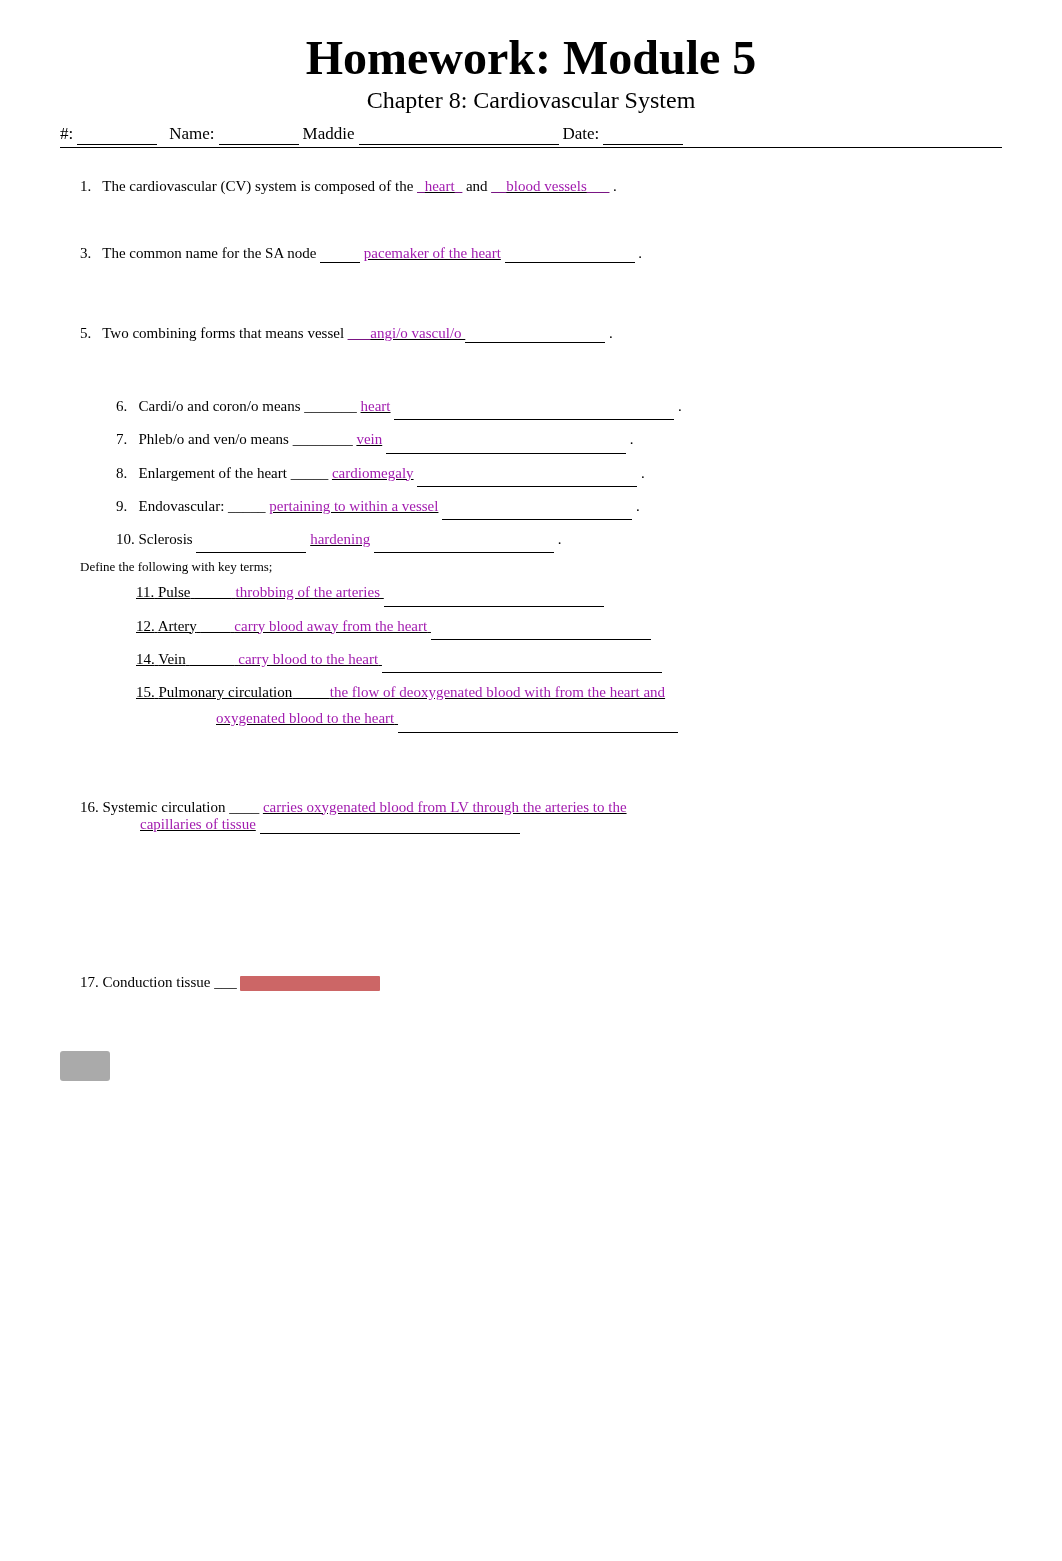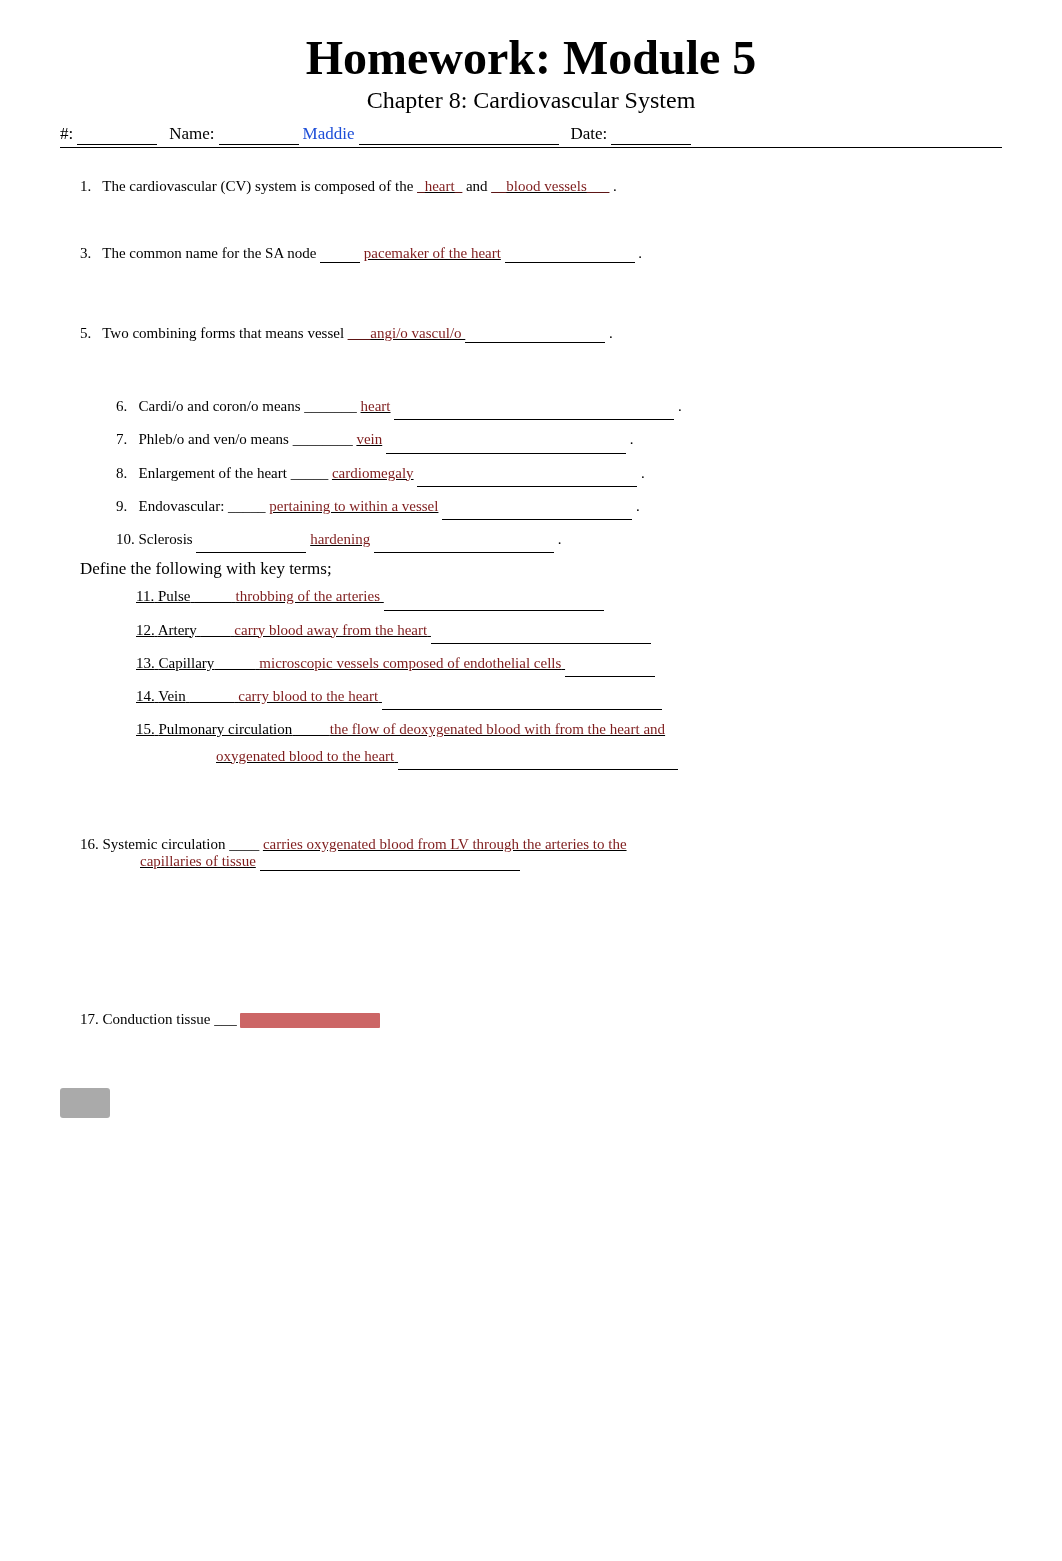--- a/index.html
+++ b/index.html
@@ -37,56 +37,56 @@
     }
     .header-line span {
       margin-right: 4px;
     }
     .header-field {
       border-bottom: 1px solid #000;
       min-width: 80px;
       display: inline-block;
     }
     .answer {
-      color: #7f1d1d;
+      color: #a21caf;
       text-decoration: underline;
       text-decoration-color: #000;
     }
     .blank {
       border-bottom: 1px solid #000;
       display: inline-block;
       min-width: 60px;
     }
     .q-block {
     }
     .sub-section {
       margin-left: 36px;
       margin-bottom: 6px;
       line-height: 1.75;
     }
     .define-header {
       margin-left: 20px;
       margin-bottom: 4px;
-      font-size: 17px;
+      font-size: 13px;
     }
   </style>
 </head>
 <body>
 
 <div class="page-title">Homework: Module 5</div>
 <div class="page-subtitle">Chapter 8: Cardiovascular System</div>
 
 <div class="header-line">
   <span>#:</span>
   <span class="header-field">&nbsp;&nbsp;&nbsp;&nbsp;&nbsp;&nbsp;&nbsp;&nbsp;</span>
   <span style="margin-left:8px;">Name:</span>
   <span class="header-field">&nbsp;&nbsp;&nbsp;&nbsp;&nbsp;&nbsp;&nbsp;&nbsp;&nbsp;&nbsp;&nbsp;&nbsp;&nbsp;</span>
-  <span style="color:#1d4ed8;">Maddie</span>
+  <span style="color:#000000;">Maddie</span>
   <span class="header-field" style="min-width:200px;">&nbsp;&nbsp;&nbsp;&nbsp;&nbsp;&nbsp;&nbsp;&nbsp;&nbsp;&nbsp;&nbsp;&nbsp;&nbsp;&nbsp;&nbsp;&nbsp;&nbsp;&nbsp;&nbsp;&nbsp;&nbsp;&nbsp;&nbsp;&nbsp;&nbsp;&nbsp;&nbsp;</span>
-  <span style="margin-left:8px;">Date:</span>
+  <span style="">Date:</span>
   <span class="header-field" style="min-width:80px;">&nbsp;&nbsp;&nbsp;&nbsp;&nbsp;&nbsp;&nbsp;</span>
 </div>
 
 <div class="q-block" style="margin-bottom:50px; margin-left:20px;">
   <span>1. &nbsp;</span>
   <span>The cardiovascular (CV) system is composed of the</span>
   <span class="answer"> _heart_</span>
   <span> and</span>
   <span class="answer"> __blood vessels___</span>
   <span>.</span>
@@ -172,27 +172,20 @@
   </div>
 
   <div class="sub-section">
     <span>12.</span>
     <span> Artery</span>
     <span>____</span>
     <span class="answer">carry blood away from the heart</span>
     <span class="blank" style="min-width:220px;">&nbsp;&nbsp;&nbsp;&nbsp;&nbsp;&nbsp;&nbsp;&nbsp;&nbsp;&nbsp;&nbsp;&nbsp;&nbsp;&nbsp;&nbsp;&nbsp;&nbsp;&nbsp;&nbsp;&nbsp;&nbsp;&nbsp;&nbsp;&nbsp;&nbsp;&nbsp;&nbsp;&nbsp;</span>
   </div>
 
-  <div class="sub-section">
-    <span>13.</span>
-    <span> Capillary</span>
-    <span>_____</span>
-    <span class="answer">microscopic vessels composed of endothelial cells</span>
-    <span class="blank" style="min-width:90px;">&nbsp;&nbsp;&nbsp;&nbsp;&nbsp;&nbsp;&nbsp;&nbsp;&nbsp;&nbsp;&nbsp;</span>
-  </div>
 
   <div class="sub-section">
     <span>14.</span>
     <span> Vein</span>
     <span>______</span>
     <span class="answer"> carry blood to the heart</span>
     <span class="blank" style="min-width:280px;">&nbsp;&nbsp;&nbsp;&nbsp;&nbsp;&nbsp;&nbsp;&nbsp;&nbsp;&nbsp;&nbsp;&nbsp;&nbsp;&nbsp;&nbsp;&nbsp;&nbsp;&nbsp;&nbsp;&nbsp;&nbsp;&nbsp;&nbsp;&nbsp;&nbsp;&nbsp;&nbsp;&nbsp;&nbsp;&nbsp;&nbsp;&nbsp;&nbsp;&nbsp;&nbsp;&nbsp;</span>
   </div>
 
   <div class="sub-section">

